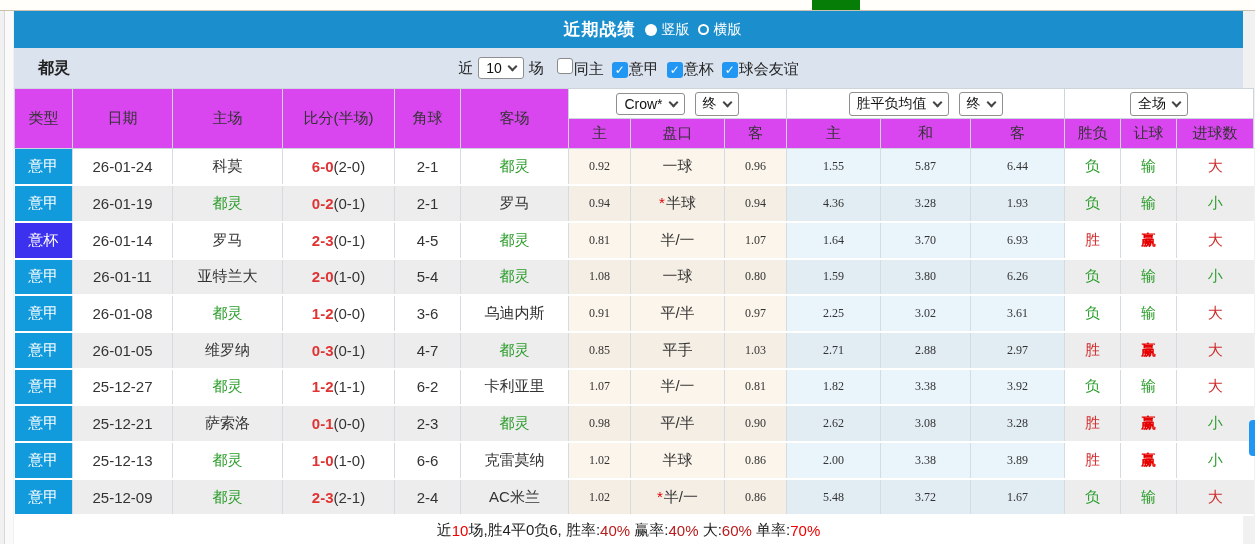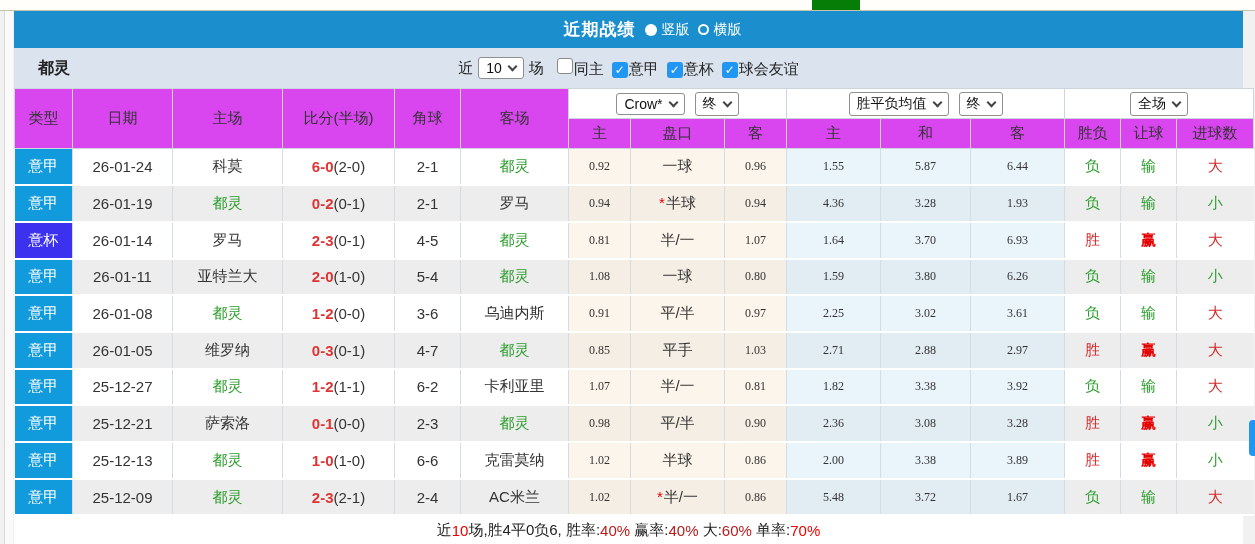--- a/index.html
+++ b/index.html
@@ -320,21 +320,21 @@
           <tr class="even">
             <td class="type league">意甲</td>
             <td class="date">25-12-21</td>
             <td class="team">萨索洛</td>
             <td class="score"><span class="score-main">0-1</span><span class="score-half">(0-0)</span></td>
             <td class="corner">2-3</td>
             <td class="team hl">都灵</td>
             <td class="odd cream">0.98</td>
             <td class="handicap cream"><span>平/半</span></td>
             <td class="odd cream">0.90</td>
-            <td class="odd blue">2.36</td>
+            <td class="odd blue">2.62</td>
             <td class="odd blue">3.08</td>
             <td class="odd blue">3.28</td>
             <td class="res red">胜</td>
             <td class="res red bold">赢</td>
             <td class="res green">小</td>
           </tr>
           <tr class="odd">
             <td class="type league">意甲</td>
             <td class="date">25-12-13</td>
             <td class="team hl">都灵</td>

